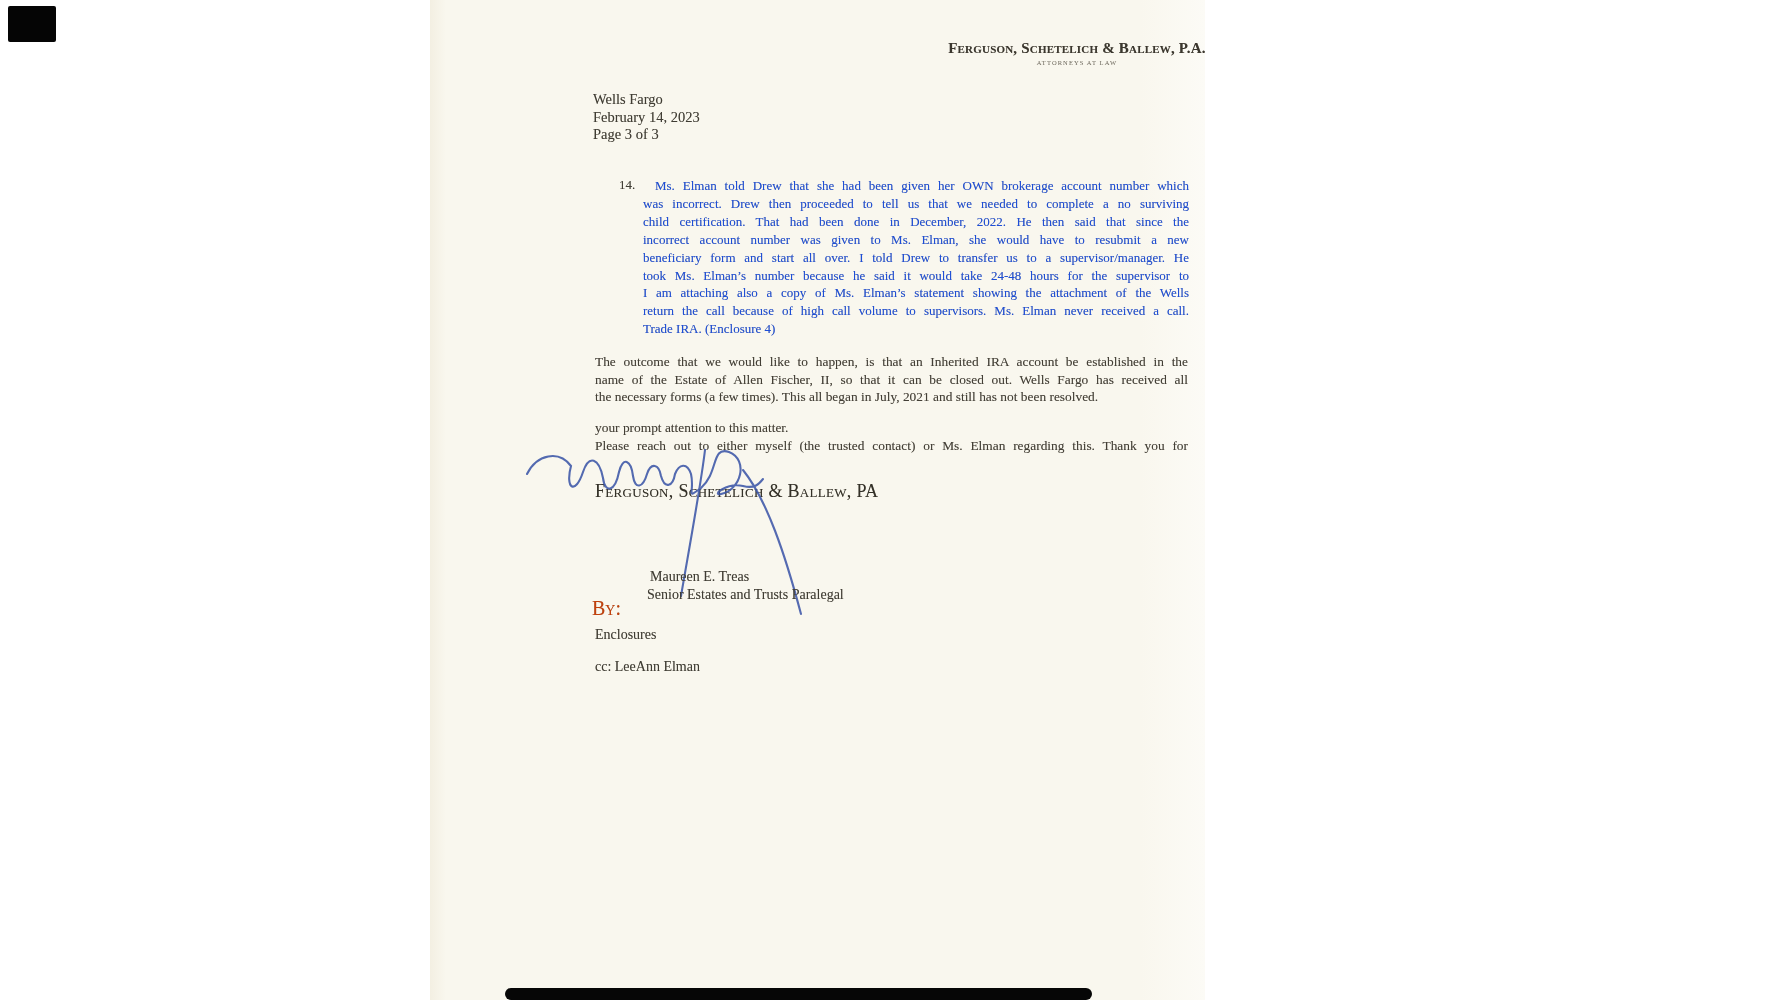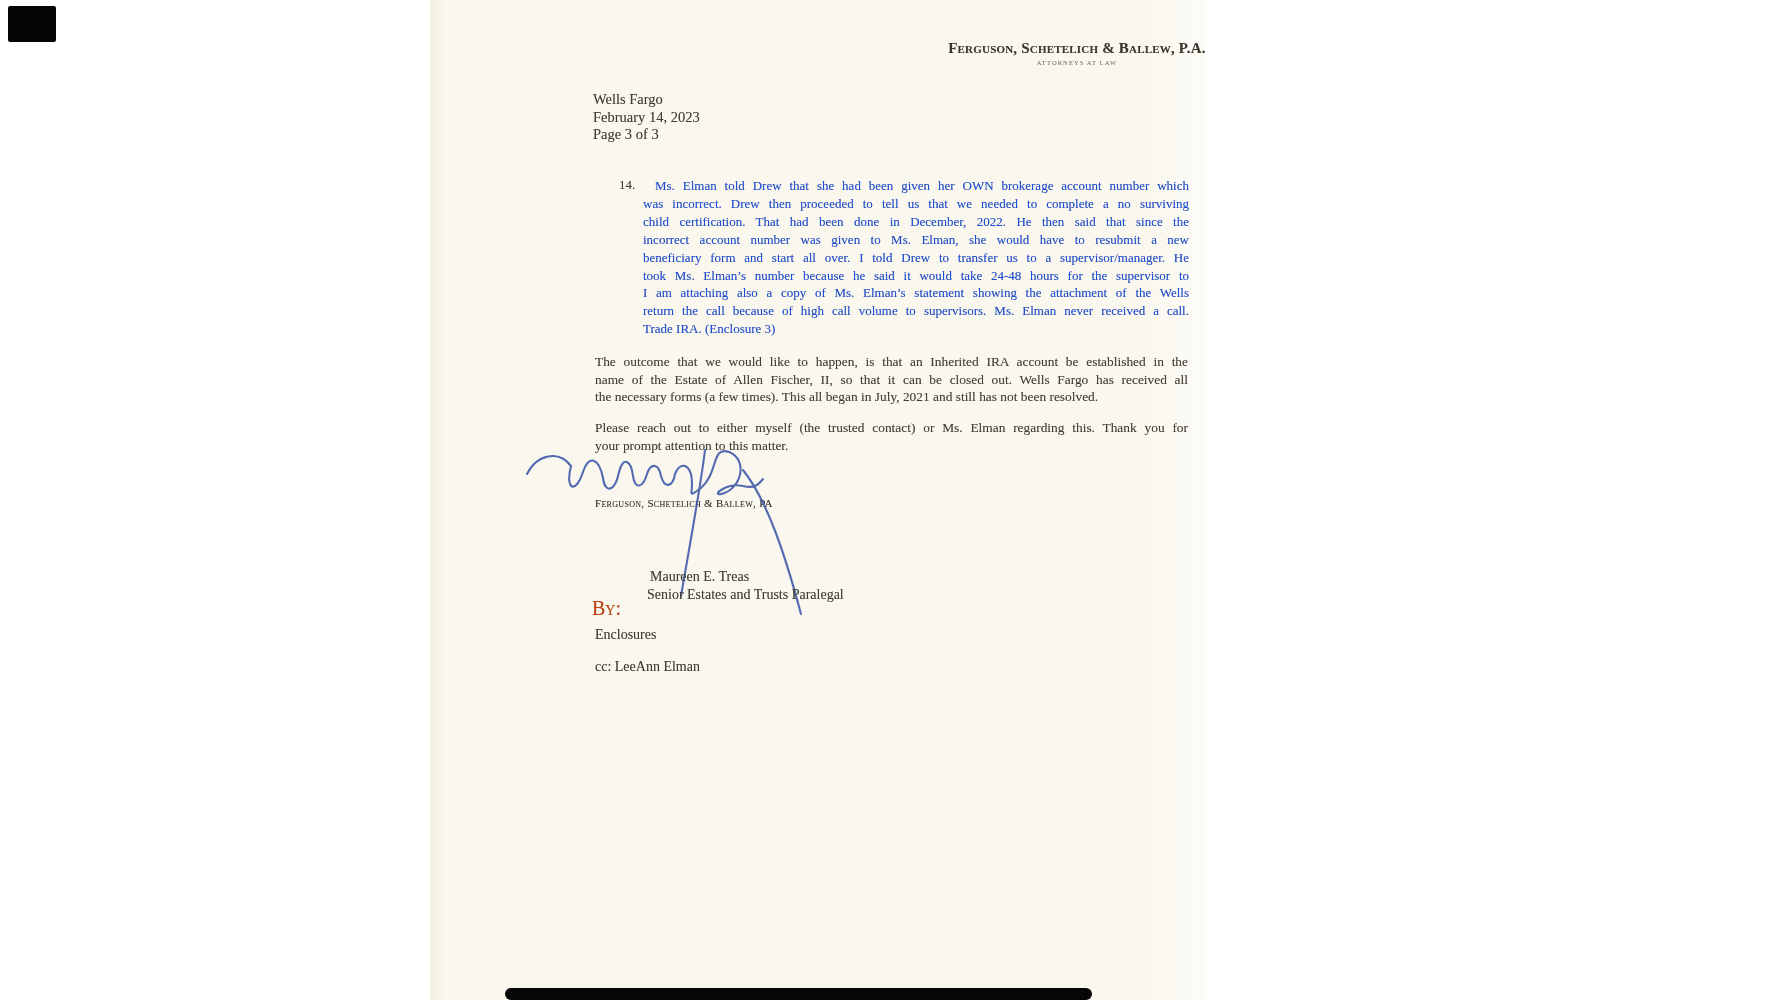--- a/index.html
+++ b/index.html
@@ -27,21 +27,21 @@
   .addr{left:593px;top:91px;font-size:14.5px;line-height:17.6px;color:#3f3c33;}
   
   .tline{text-align:justify;text-align-last:justify;white-space:normal;}
   .tline.last{text-align-last:left;}
   .p14-num{left:619px;top:177px;font-size:13px;color:#413e35;}
   .p14{left:643px;top:177px;width:546px;font-size:13px;line-height:17.9px;color:#1d4ed8;}
   .p14 .tline:first-child{margin-left:12px;}
   .p-out{left:595px;top:353px;width:593px;font-size:13.4px;line-height:17.6px;color:#433f36;}
   .p-req{left:595px;top:419px;width:593px;font-size:13.4px;line-height:17.6px;color:#433f36;}
   
-  .firm-line{left:595px;top:481px;font-variant:small-caps;font-size:11px;letter-spacing:.3px;color:#343128;margin-top:16px;}
+  .firm-line{left:595px;top:481px;font-variant:small-caps;font-size:18px;letter-spacing:.3px;color:#343128;}
   .by-label{left:592px;top:570px;font-variant:small-caps;font-size:20px;color:#c2410c;margin-top:27px;}
   .signer-name{left:650px;top:569px;font-size:14px;color:#3f3c33;}
   .signer-title{left:647px;top:587px;font-size:14px;color:#3f3c33;}
   .enclosures{left:595px;top:627px;font-size:14px;color:#3f3c33;}
   .cc-line{left:595px;top:659px;font-size:14px;color:#3f3c33;}
   
   .mark-topleft{left:8px;top:6px;width:48px;height:36px;background:#050505;border-radius:2px;}
   .mark-bottom{left:505px;top:988px;width:587px;height:12px;background:#060606;border-radius:6px;}
   .sig-svg{left:515px;top:438px;width:320px;height:185px;}
   .soft{text-shadow:0 0 .5px rgba(70,64,52,.35);}
@@ -64,32 +64,32 @@
   <div class="abs p14-num soft">14.</div>
   <div class="abs p14 soft">
     <div class="tline">Ms. Elman told Drew that she had been given her OWN brokerage account number which</div>
     <div class="tline">was incorrect.  Drew then proceeded to tell us that we needed to complete a no surviving</div>
     <div class="tline">child certification. That had been done in December, 2022. He then said that since the</div>
     <div class="tline">incorrect account number was given to Ms. Elman, she would have to resubmit a new</div>
     <div class="tline">beneficiary form and start all over.  I told Drew to transfer us to a supervisor/manager.  He</div>
     <div class="tline">took Ms. Elman’s number because he said it would take 24-48 hours for the supervisor to</div>
     <div class="tline">I am attaching also a copy of Ms. Elman’s statement showing the attachment of the Wells</div>
     <div class="tline">return the call because of high call volume to supervisors. Ms. Elman never received a call.</div>
-    <div class="tline last">Trade IRA.  (Enclosure 3)</div>
+    <div class="tline last">Trade IRA.  (Enclosure 4)</div>
   </div>
 
   <div class="abs p-out soft">
     <div class="tline">The outcome that we would like to happen, is that an Inherited IRA account be established in the</div>
     <div class="tline">name of the Estate of Allen Fischer, II, so that it can be closed out.  Wells Fargo has received all</div>
     <div class="tline last">the necessary forms (a few times).  This all began in July, 2021 and still has not been resolved.</div>
   </div>
 
   <div class="abs p-req soft">
+    <div class="tline last">your prompt attention to this matter.</div>
     <div class="tline">Please reach out to either myself (the trusted contact) or Ms. Elman regarding this. Thank you for</div>
-    <div class="tline last">your prompt attention to this matter.</div>
   </div>
 
   <div class="abs firm-line soft">Ferguson, Schetelich &amp; Ballew, PA</div>
 
   <svg class="abs sig-svg" viewBox="0 0 320 185" xmlns="http://www.w3.org/2000/svg">
     <g fill="none" stroke="#3d57a8" stroke-width="2.1" stroke-linecap="round" opacity="0.88">
       <path d="
         M 12 36
         C 22 16, 44 12, 56 28
         C 50 50, 60 58, 68 34

